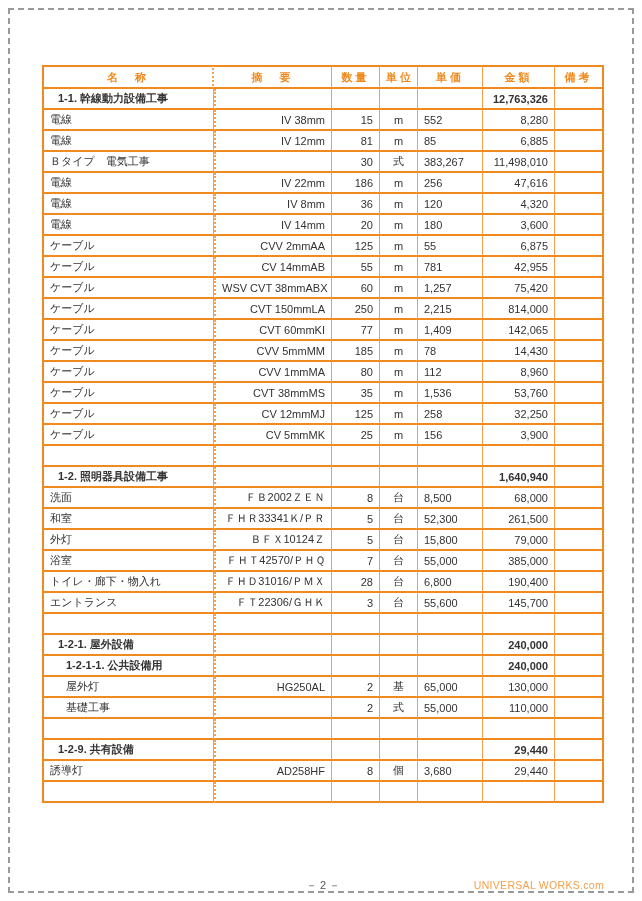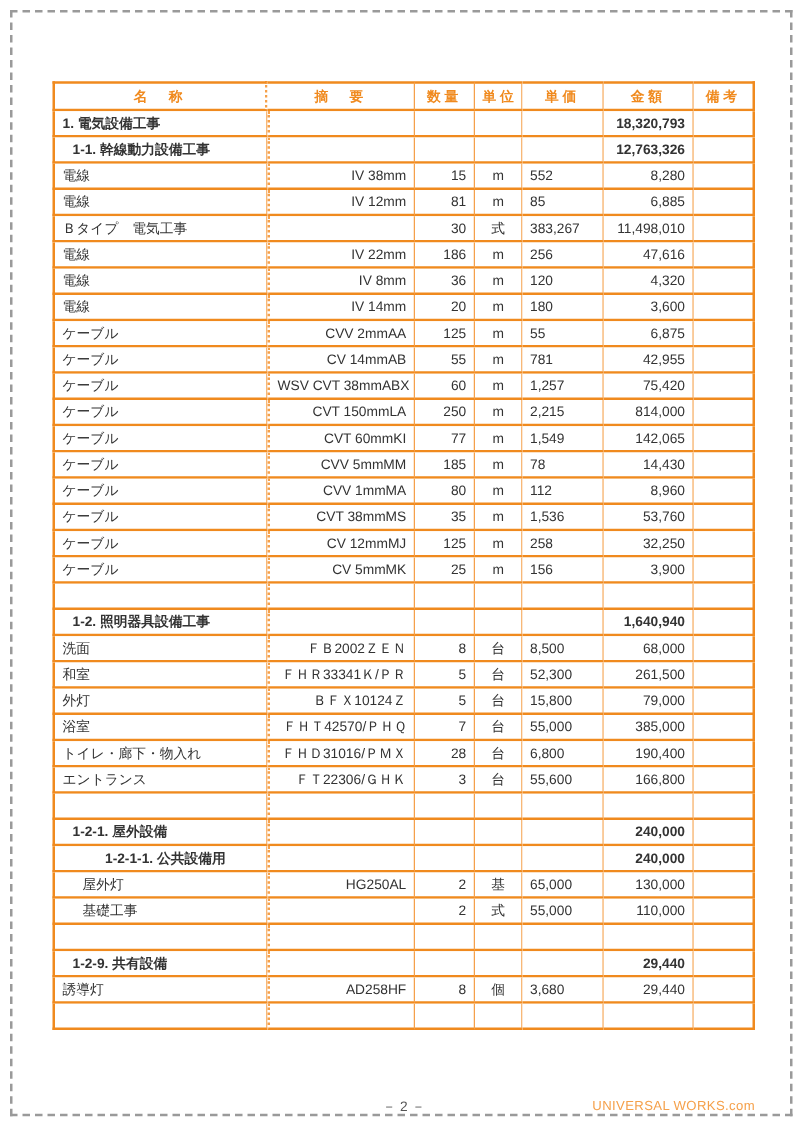--- a/index.html
+++ b/index.html
@@ -83,21 +83,21 @@
   th.c-amt   { width: 72px; }
   th.c-note  { width: 49px; }
 
   tr.lvl1 td { font-weight: bold; }
   tr.lvl1 td.c-name { padding-left: 6px; }
   tr.lvl2 td { font-weight: bold; }
   tr.lvl2 td.c-name { padding-left: 14px; }
   tr.lvl3 td { font-weight: bold; }
   tr.lvl3 td.c-name { padding-left: 14px; }
   tr.lvl4 td { font-weight: bold; }
-  tr.lvl4 td.c-name { padding-left: 40px; margin-left: 21px; }
+  tr.lvl4 td.c-name { padding-left: 22px; margin-left: 21px; }
   tr.item td.c-name { }
   tr.subitem td.c-name { padding-left: 22px; }
   tr.spacer td { height: 21px; }
 
   .footer {
     position: absolute;
     left: 32px;
     top: 868px;
     width: 562px;
     height: 18px;
@@ -132,29 +132,20 @@
           <th class="c-name">名　称</th>
           <th class="c-desc">摘　要</th>
           <th class="c-qty">数量</th>
           <th class="c-unit">単位</th>
           <th class="c-price">単価</th>
           <th class="c-amt">金額</th>
           <th class="c-note">備考</th>
         </tr>
       </thead>
       <tbody id="table-body">
-          <tr class="lvl1">
-            <td class="c-name">1. 電気設備工事</td>
-            <td class="c-desc"></td>
-            <td class="c-qty"></td>
-            <td class="c-unit"></td>
-            <td class="c-price"></td>
-            <td class="c-amt">18,320,793</td>
-            <td class="c-note"></td>
-          </tr>
           <tr class="lvl2">
             <td class="c-name">1-1. 幹線動力設備工事</td>
             <td class="c-desc"></td>
             <td class="c-qty"></td>
             <td class="c-unit"></td>
             <td class="c-price"></td>
             <td class="c-amt">12,763,326</td>
             <td class="c-note"></td>
           </tr>
           <tr class="item">
@@ -245,21 +236,21 @@
             <td class="c-unit">m</td>
             <td class="c-price">2,215</td>
             <td class="c-amt">814,000</td>
             <td class="c-note"></td>
           </tr>
           <tr class="item">
             <td class="c-name">ケーブル</td>
             <td class="c-desc">CVT 60mmKI</td>
             <td class="c-qty">77</td>
             <td class="c-unit">m</td>
-            <td class="c-price">1,549</td>
+            <td class="c-price">1,409</td>
             <td class="c-amt">142,065</td>
             <td class="c-note"></td>
           </tr>
           <tr class="item">
             <td class="c-name">ケーブル</td>
             <td class="c-desc">CVV 5mmMM</td>
             <td class="c-qty">185</td>
             <td class="c-unit">m</td>
             <td class="c-price">78</td>
             <td class="c-amt">14,430</td>
@@ -363,21 +354,21 @@
             <td class="c-price">6,800</td>
             <td class="c-amt">190,400</td>
             <td class="c-note"></td>
           </tr>
           <tr class="item">
             <td class="c-name">エントランス</td>
             <td class="c-desc">ＦＴ22306/ＧＨＫ</td>
             <td class="c-qty">3</td>
             <td class="c-unit">台</td>
             <td class="c-price">55,600</td>
-            <td class="c-amt">166,800</td>
+            <td class="c-amt">145,700</td>
             <td class="c-note"></td>
           </tr>
           <tr class="spacer">
             <td class="c-name"></td>
             <td class="c-desc"></td>
             <td class="c-qty"></td>
             <td class="c-unit"></td>
             <td class="c-price"></td>
             <td class="c-amt"></td>
             <td class="c-note"></td>

